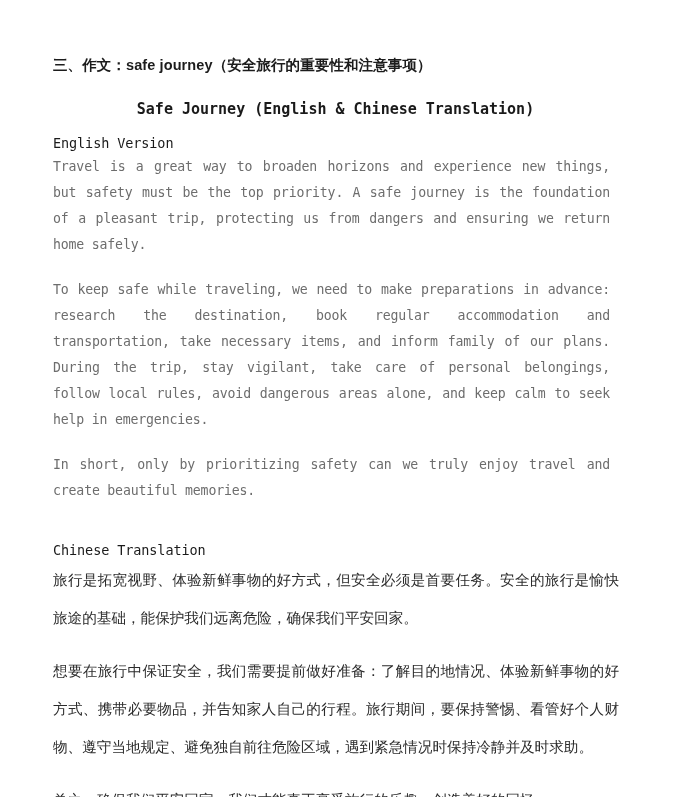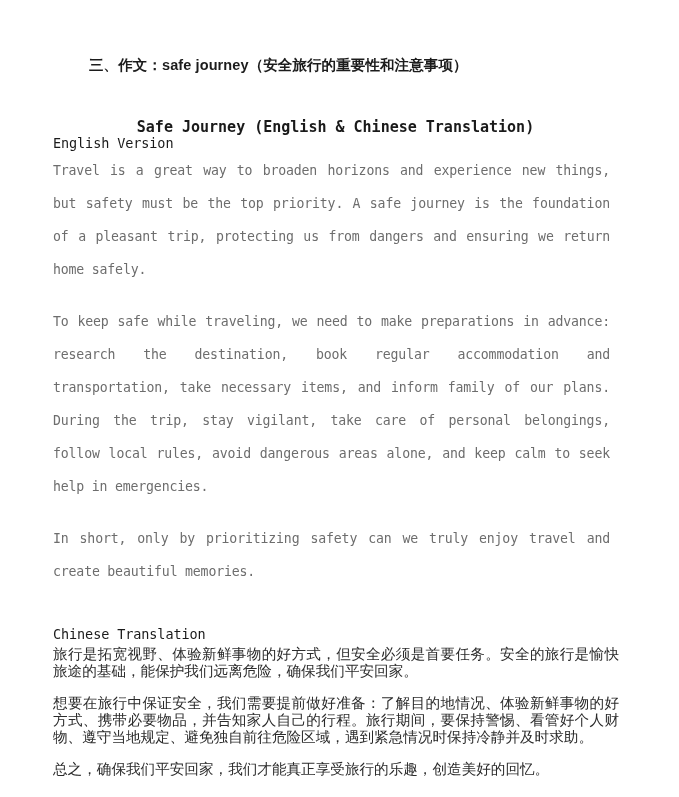--- a/index.html
+++ b/index.html
@@ -28,32 +28,31 @@
     position: absolute;
     left: 53px;
     top: 56px;
     width: 580px;
     font-family: "Liberation Sans", sans-serif;
     font-size: 14.5px;
     font-weight: bold;
     color: #1c1c1c;
     letter-spacing: 0.1px;
     white-space: nowrap;
-    margin-left: 36px;
   }
   .prompt-heading .en-term {
     font-family: "Liberation Sans", sans-serif;
     font-weight: bold;
   }
 
   
   .doc-title {
     position: absolute;
     left: 0;
-    top: 118px;
+    top: 100px;
     width: 671px;
     text-align: center;
     font-family: "DejaVu Sans Mono", monospace;
     font-size: 15px;
     font-weight: bold;
     color: #1a1a1a;
     letter-spacing: 0px;
   }
 
   
@@ -71,21 +70,21 @@
     color: #1a1a1a;
     line-height: 20px;
     margin: 0 0 1px 0;
     letter-spacing: -0.1px;
   }
 
   p.en-para {
     font-family: "DejaVu Sans Mono", monospace;
     font-size: 13.2px;
     color: #6d6d6d;
-    line-height: 33px;
+    line-height: 26px;
     margin: 0;
     text-align: justify;
     text-justify: inter-word;
     letter-spacing: -0.15px;
     word-spacing: -0.2px;
   }
   p.en-para.last-line-left {
     text-align-last: left;
   }
 
@@ -96,21 +95,21 @@
     height: 15px;
   }
   .section-gap {
     height: 36px;
   }
 
   p.zh-para {
     font-family: "DejaVu Serif", "Liberation Serif", serif;
     font-size: 14.6px;
     color: #2b2b2b;
-    line-height: 17px;
+    line-height: 38px;
     margin: 0;
     text-align: justify;
     text-align-last: left;
     letter-spacing: 0px;
     width: 566px;
   }
 </style>
 </head>
 <body>
 

